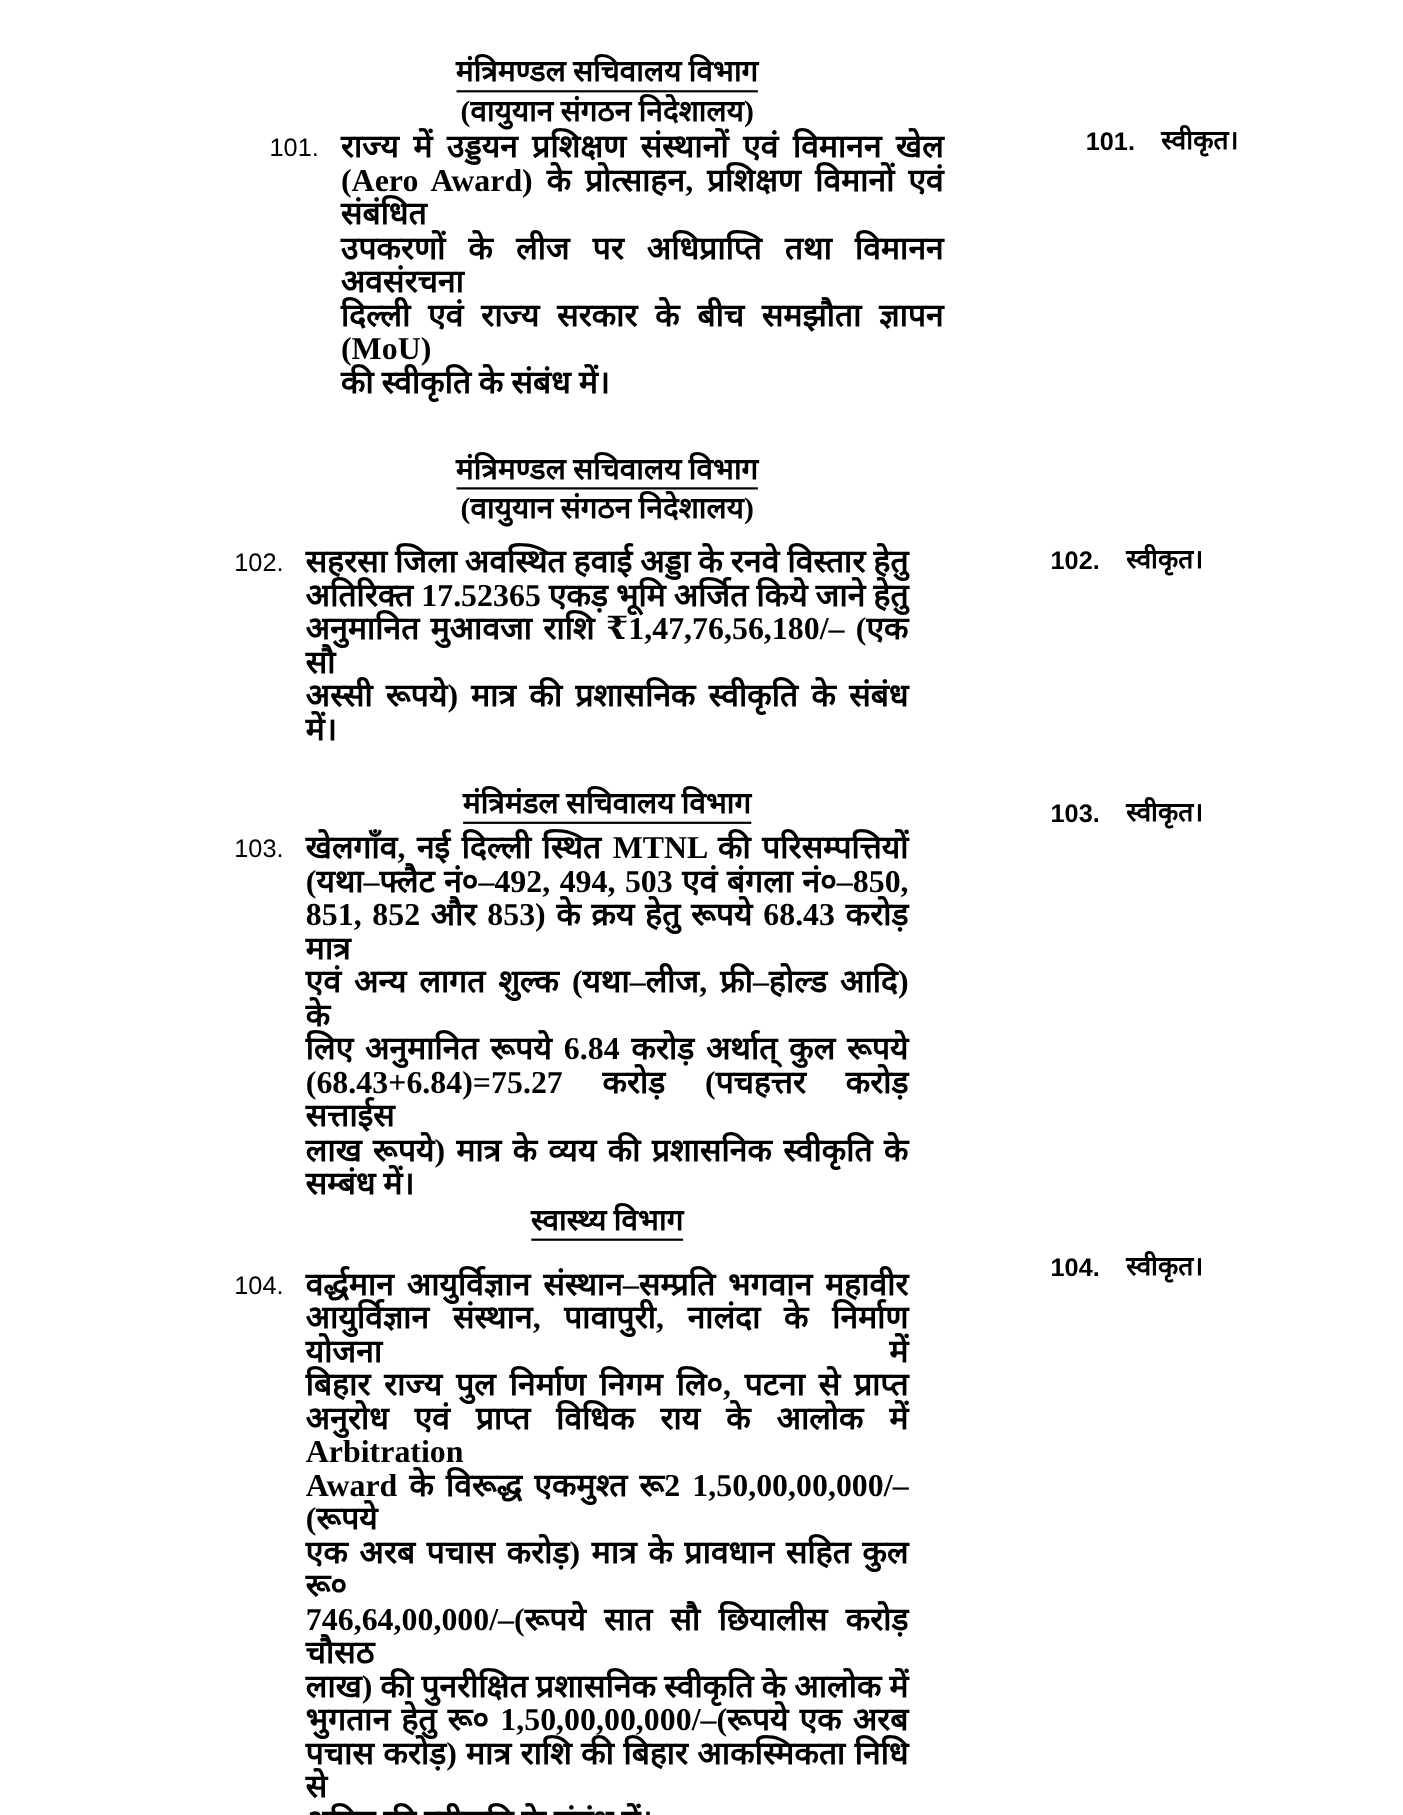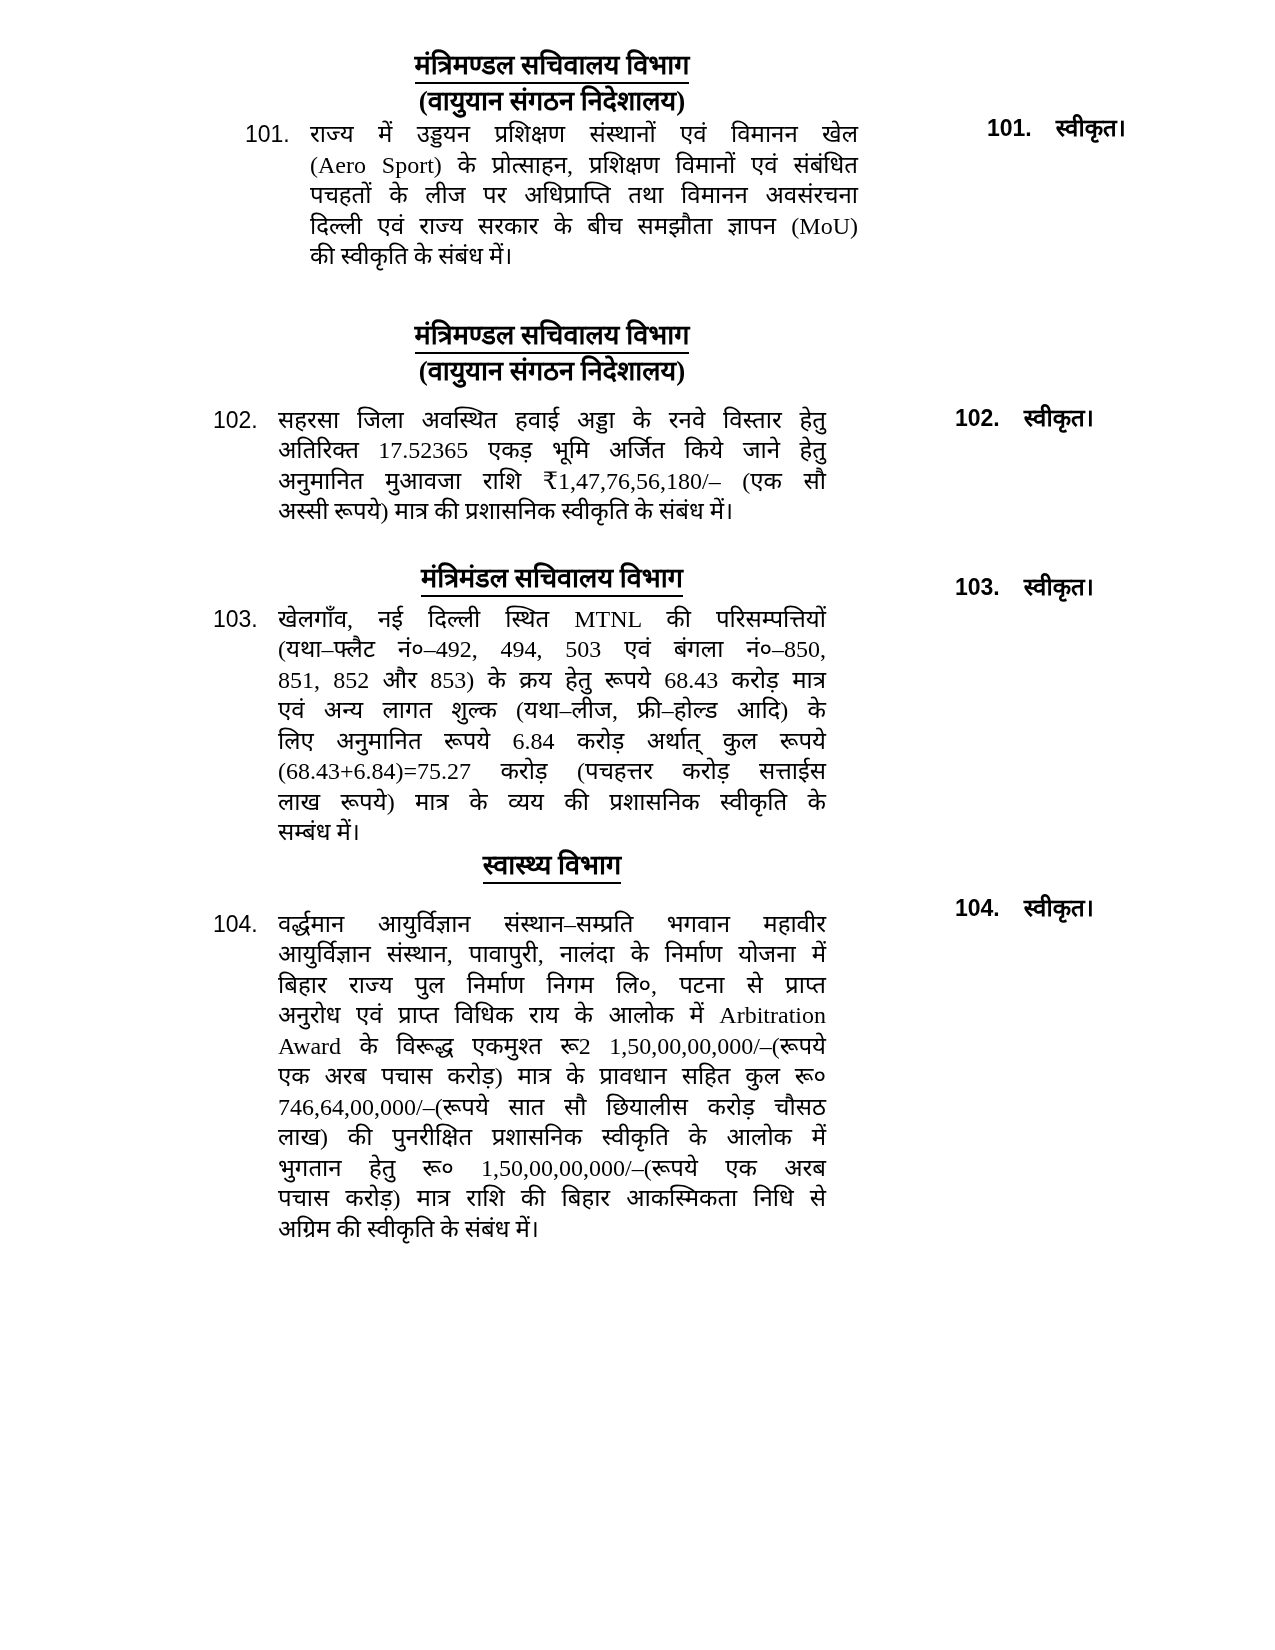--- a/index.html
+++ b/index.html
@@ -16,21 +16,21 @@
     font-weight:bold;font-size:27px;line-height:35px;
   }
   .h-line{white-space:nowrap;}
   .hu{display:inline-block;border-bottom:2.5px solid #000;padding-bottom:1px;line-height:32px;}
   .item{position:relative;width:1062px;}
   .item-num{
     position:absolute;left:0;top:0;width:60px;
     font-family:"Liberation Sans","DejaVu Sans",sans-serif;
     font-size:23px;line-height:30.5px;
   }
-  .para{margin-left:65px;width:548px;font-size:24px;line-height:30.5px;}
+  .para{margin-left:65px;width:548px;font-size:29px;line-height:30.5px;font-weight:bold;}
   .line{text-align:justify;text-align-last:justify;}
   .line.last{text-align-last:left;}
   .decision{
     position:absolute;left:742px;display:flex;gap:24px;white-space:nowrap;
     font-weight:bold;font-size:24px;line-height:30.5px;
   }
   .dec-num{font-family:"Liberation Sans","DejaVu Sans",sans-serif;font-size:23px;}
   
   #sec1{margin-top:46px;}
   #sec2{margin-top:34px;}
@@ -51,22 +51,22 @@
 
   <div class="sec" id="sec0">
     <div class="heading">
       <div class="h-line"><span class="hu">मंत्रिमण्डल सचिवालय विभाग</span></div>
       <div class="h-line">(वायुयान संगठन निदेशालय)</div>
     </div>
     <div class="item">
       <div class="item-num">101.</div>
       <div class="para">
         <div class="line">राज्य में उड्डयन प्रशिक्षण संस्थानों एवं विमानन खेल</div>
-        <div class="line">(Aero Sport) के प्रोत्साहन, प्रशिक्षण विमानों एवं संबंधित</div>
-        <div class="line">पचहतों के लीज पर अधिप्राप्ति तथा विमानन अवसंरचना</div>
+        <div class="line">(Aero Award) के प्रोत्साहन, प्रशिक्षण विमानों एवं संबंधित</div>
+        <div class="line">उपकरणों के लीज पर अधिप्राप्ति तथा विमानन अवसंरचना</div>
         <div class="line">दिल्ली एवं राज्य सरकार के बीच समझौता ज्ञापन (MoU)</div>
         <div class="line last">की स्वीकृति के संबंध में।</div>
       </div>
       <div class="decision">
         <span class="dec-num">101.</span>
         <span class="dec-label">स्वीकृत।</span>
       </div>
     </div>
   </div>
 

